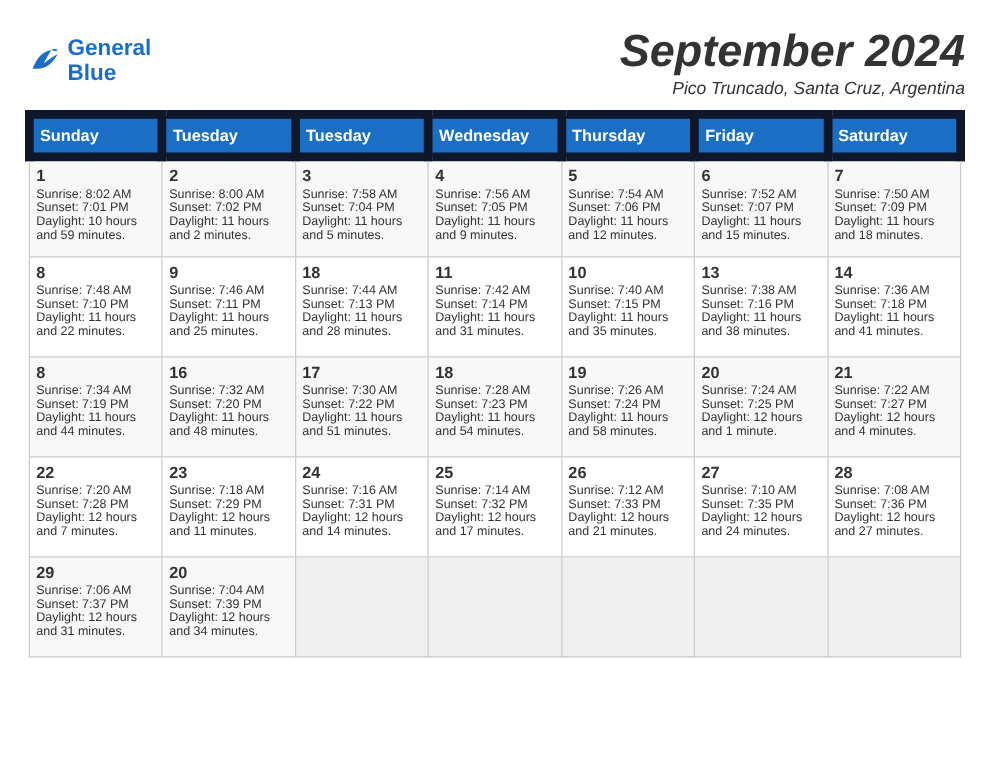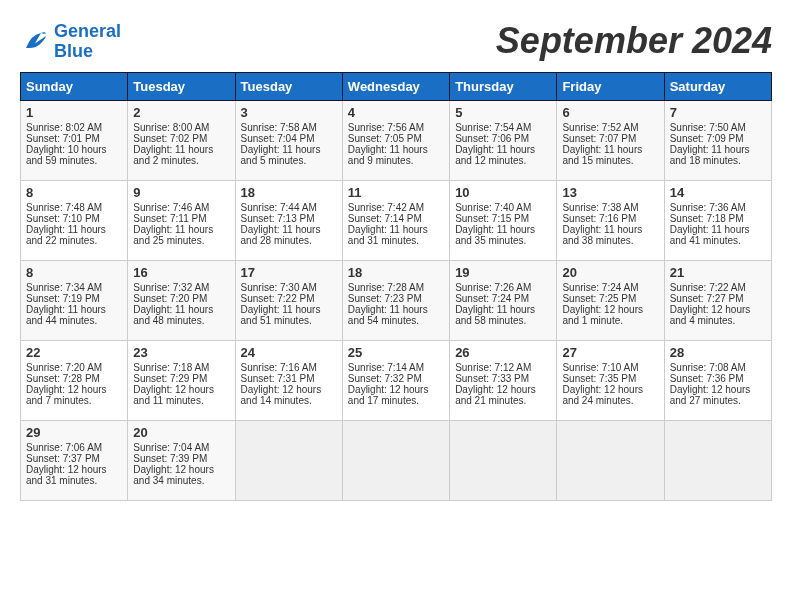--- a/index.html
+++ b/index.html
@@ -6,21 +6,21 @@
     body {
       font-family: Arial, sans-serif;
       background: #fff;
       width: 792px;
       min-height: 612px;
       padding: 20px;
     }
     .header {
       display: flex;
       justify-content: space-between;
-      align-items: flex-end;
+      align-items: center;
       margin-bottom: 10px;
     }
     .logo {
       display: flex;
       align-items: center;
       gap: 4px;
     }
     .logo-text {
       font-size: 18px;
       font-weight: bold;
@@ -52,21 +52,21 @@
       border-collapse: collapse;
       table-layout: fixed;
     }
     thead th {
       background-color: #1a6fc4;
       color: #fff;
       font-size: 13px;
       font-weight: bold;
       padding: 6px 5px;
       text-align: left;
-      border: 1px solid #0f172a;
+      border: 7px solid #0f172a;
     }
     tbody td {
       border: 1px solid #ccc;
       vertical-align: top;
       padding: 4px 5px;
       font-size: 10px;
       color: #333;
       height: 80px;
       background: #fff;
     }
@@ -95,20 +95,21 @@
       <path d="M8 28 Q15 10 28 8 Q22 18 20 22 Q30 15 35 12 Q30 22 22 26 Q18 28 8 28Z" fill="#1a6fc4"></path>
       <path d="M28 8 Q32 6 35 8 Q33 10 28 8Z" fill="#1a6fc4"></path>
     </svg>
     <div>
       <div class="logo-text"><span>General</span></div>
       <div class="logo-text"><span>Blue</span></div>
     </div>
   </div>
   <div class="title-block">
     <div class="month-title">September 2024</div>
+    <div class="subtitle">Pico Truncado, Santa Cruz, Argentina</div>
   </div>
 </div>
 
 <table>
   <thead>
     <tr id="header-row">
         <th>Sunday</th>
         <th>Tuesday</th>
         <th>Tuesday</th>
         <th>Wednesday</th>

